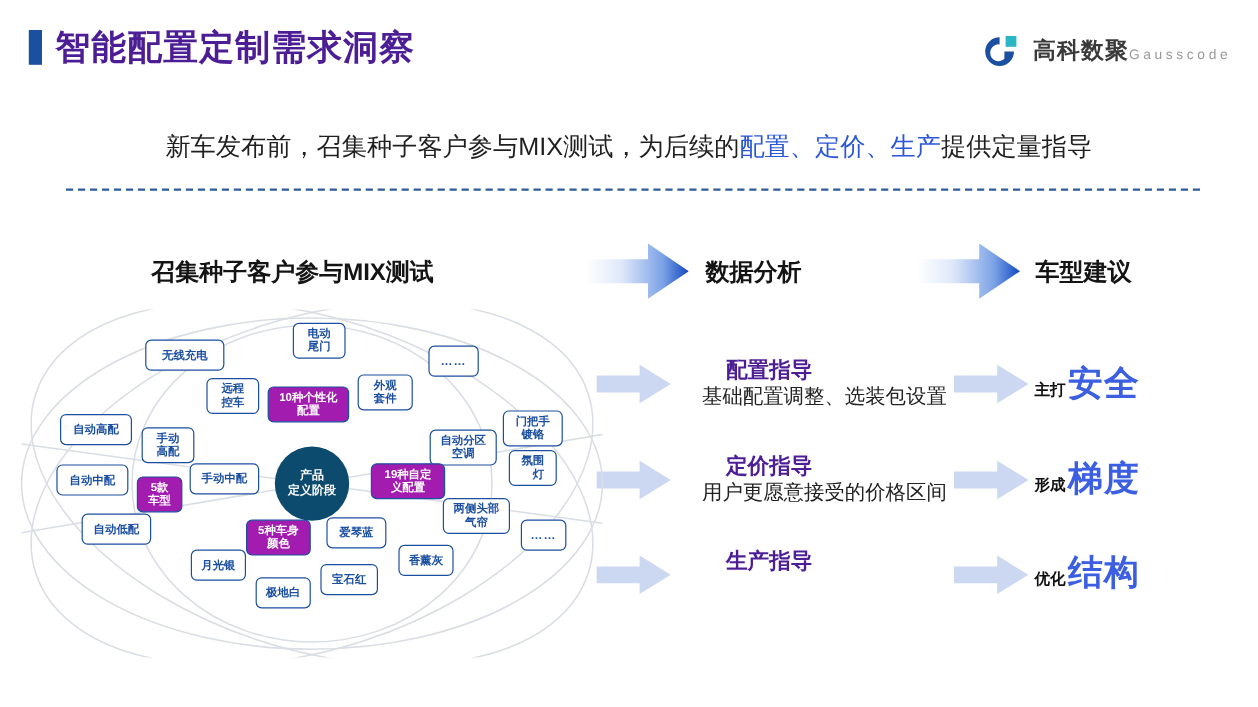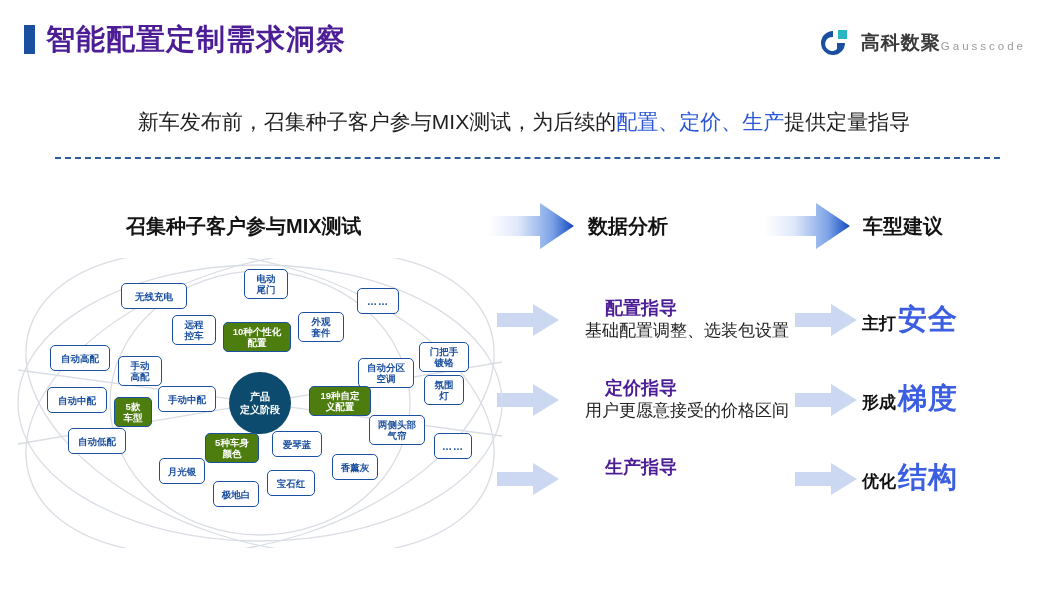--- a/index.html
+++ b/index.html
@@ -69,38 +69,38 @@
   #mid-row-2 { top:376px; }
   #mid-row-3 { top:455px; }
   .mid-title { font-size:18px; font-weight:bold; color:#4c1d95; line-height:24px; white-space:nowrap;padding-left:20px; }
   .mid-desc  { font-size:17px; color:#222; line-height:18px; margin-top:2px; white-space:nowrap; }
 
   
   .right-row { position:absolute; left:862px; display:flex; align-items:baseline; }
   #right-row-1 { top:300px; }
   #right-row-2 { top:379px; }
   #right-row-3 { top:458px; }
-  .right-prefix { font-size:17px; font-weight:bold; color:#111; white-space:nowrap; }
+  .right-prefix { font-size:13px; font-weight:bold; color:#111; white-space:nowrap; }
   .right-word { font-size:29px; font-weight:bold; color:#3b5fe0; letter-spacing:1px; margin-left:2px; white-space:nowrap; }
 
   
   #sphere { position:absolute; left:10px; top:258px; width:500px; height:290px; }
   #sphere-svg { position:absolute; left:0; top:0; }
 
   .node {
     position:absolute;
     display:flex; align-items:center; justify-content:center;
     text-align:center;
     border-radius:5px;
     font-size:9.5px; line-height:11px;
     white-space:pre-line;
     font-weight:bold;
   }
   .node.outline { background:#ffffff; border:1.4px solid #1b4fa0; color:#1b4fa0; }
-  .node.filled  { background:#4d7c0f; border:1.4px solid #1b4fa0; color:#ffffff; }
+  .node.filled  { background:#a21caf; border:1.4px solid #1b4fa0; color:#ffffff; }
   .node.dots { font-size:10px; letter-spacing:1px; }
 
   #center-circle {
     position:absolute;
     width:62px; height:62px; border-radius:50%;
     background:#0c4a6e; color:#fff;
     display:flex; align-items:center; justify-content:center;
     text-align:center; font-size:10px; font-weight:bold; line-height:13px;
     white-space:pre-line;
   }
@@ -240,21 +240,21 @@
 配置</div>
       <div class="node outline" style="left: 288px; top: 54px; width: 46px; height: 30px;">外观
 套件</div>
       <div class="node outline" style="left: 409px; top: 84px; width: 50px; height: 30px;">门把手
 镀铬</div>
       <div class="node outline" style="left: 40px; top: 87px; width: 60px; height: 26px;">自动高配</div>
       <div class="node outline" style="left: 108px; top: 98px; width: 44px; height: 30px;">手动
 高配</div>
       <div class="node outline" style="left: 348px; top: 100px; width: 56px; height: 30px;">自动分区
 空调</div>
-      <div class="node outline" style="left: 414px; top: 117px; width: 40px; height: 30px;">氛围
+      <div class="node outline" style="left: 414px; top: 117px; width: 40px; height: 30px; text-align: right;">氛围
 灯</div>
       <div class="node outline" style="left: 37px; top: 129px; width: 60px; height: 26px;">自动中配</div>
       <div class="node outline" style="left: 148px; top: 128px; width: 58px; height: 26px;">手动中配</div>
       <div class="node filled" style="left: 104px; top: 139px; width: 38px; height: 30px;">5款
 车型</div>
       <div class="node filled" style="left: 299px; top: 128px; width: 62px; height: 30px;">19种自定
 义配置</div>
       <div class="node outline" style="left: 359px; top: 157px; width: 56px; height: 30px;">两侧头部
 气帘</div>
       <div class="node outline" style="left: 58px; top: 170px; width: 58px; height: 26px;">自动低配</div>

